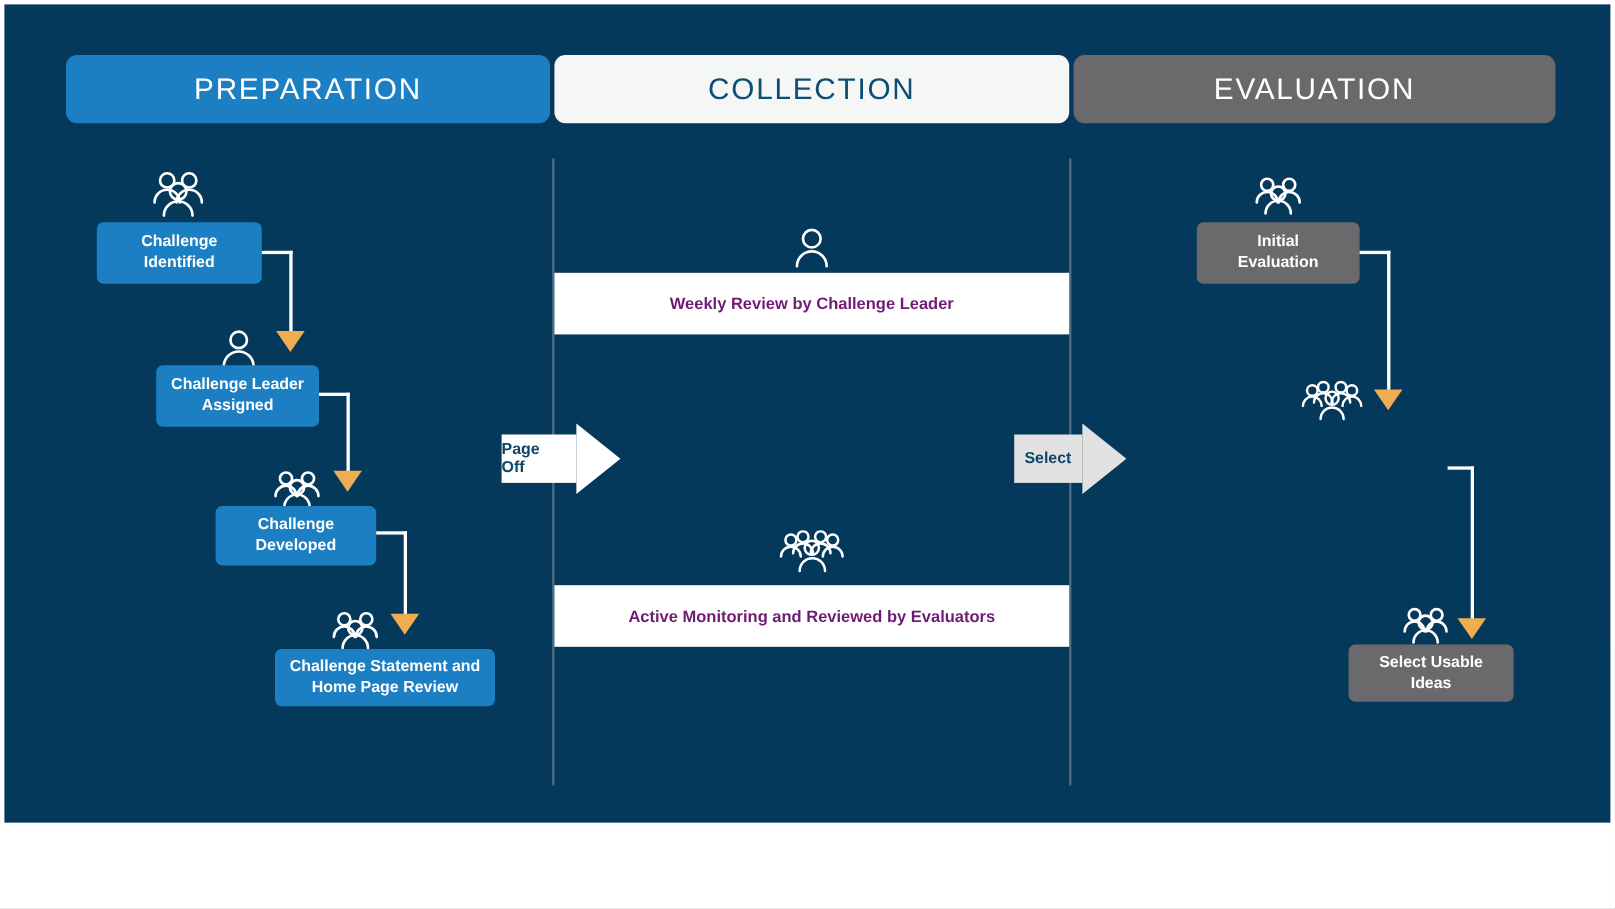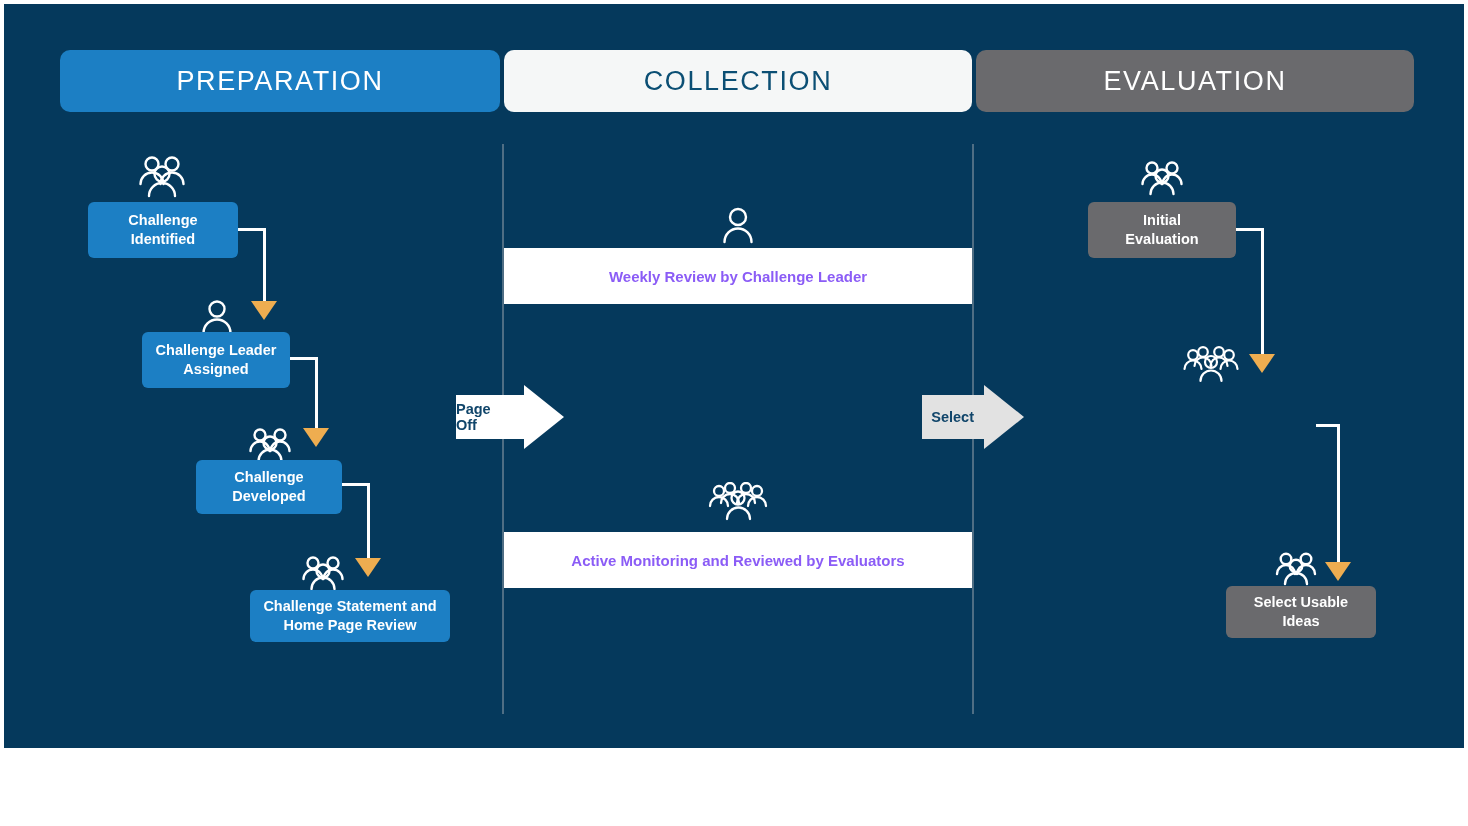--- a/index.html
+++ b/index.html
@@ -50,21 +50,21 @@
   #coll-div-l { left: 0; }
   #coll-div-r { left: 470px; }
 
   .coll-band {
     position: absolute;
     left: 2px; width: 468px;
     background: #ffffff;
     display: flex; align-items: center; justify-content: center;
   }
   .coll-band-text {
-    color: #8b5cf6;
+    color: #701a75;
     font-size: 15px;
     font-weight: bold;
     text-align: center;
   }
   #band-1 { top: 104px; height: 56px; }
   #band-2 { top: 388px; height: 56px; }
 
   .coll-icon {
     position: absolute;
     left: 0; width: 472px;

